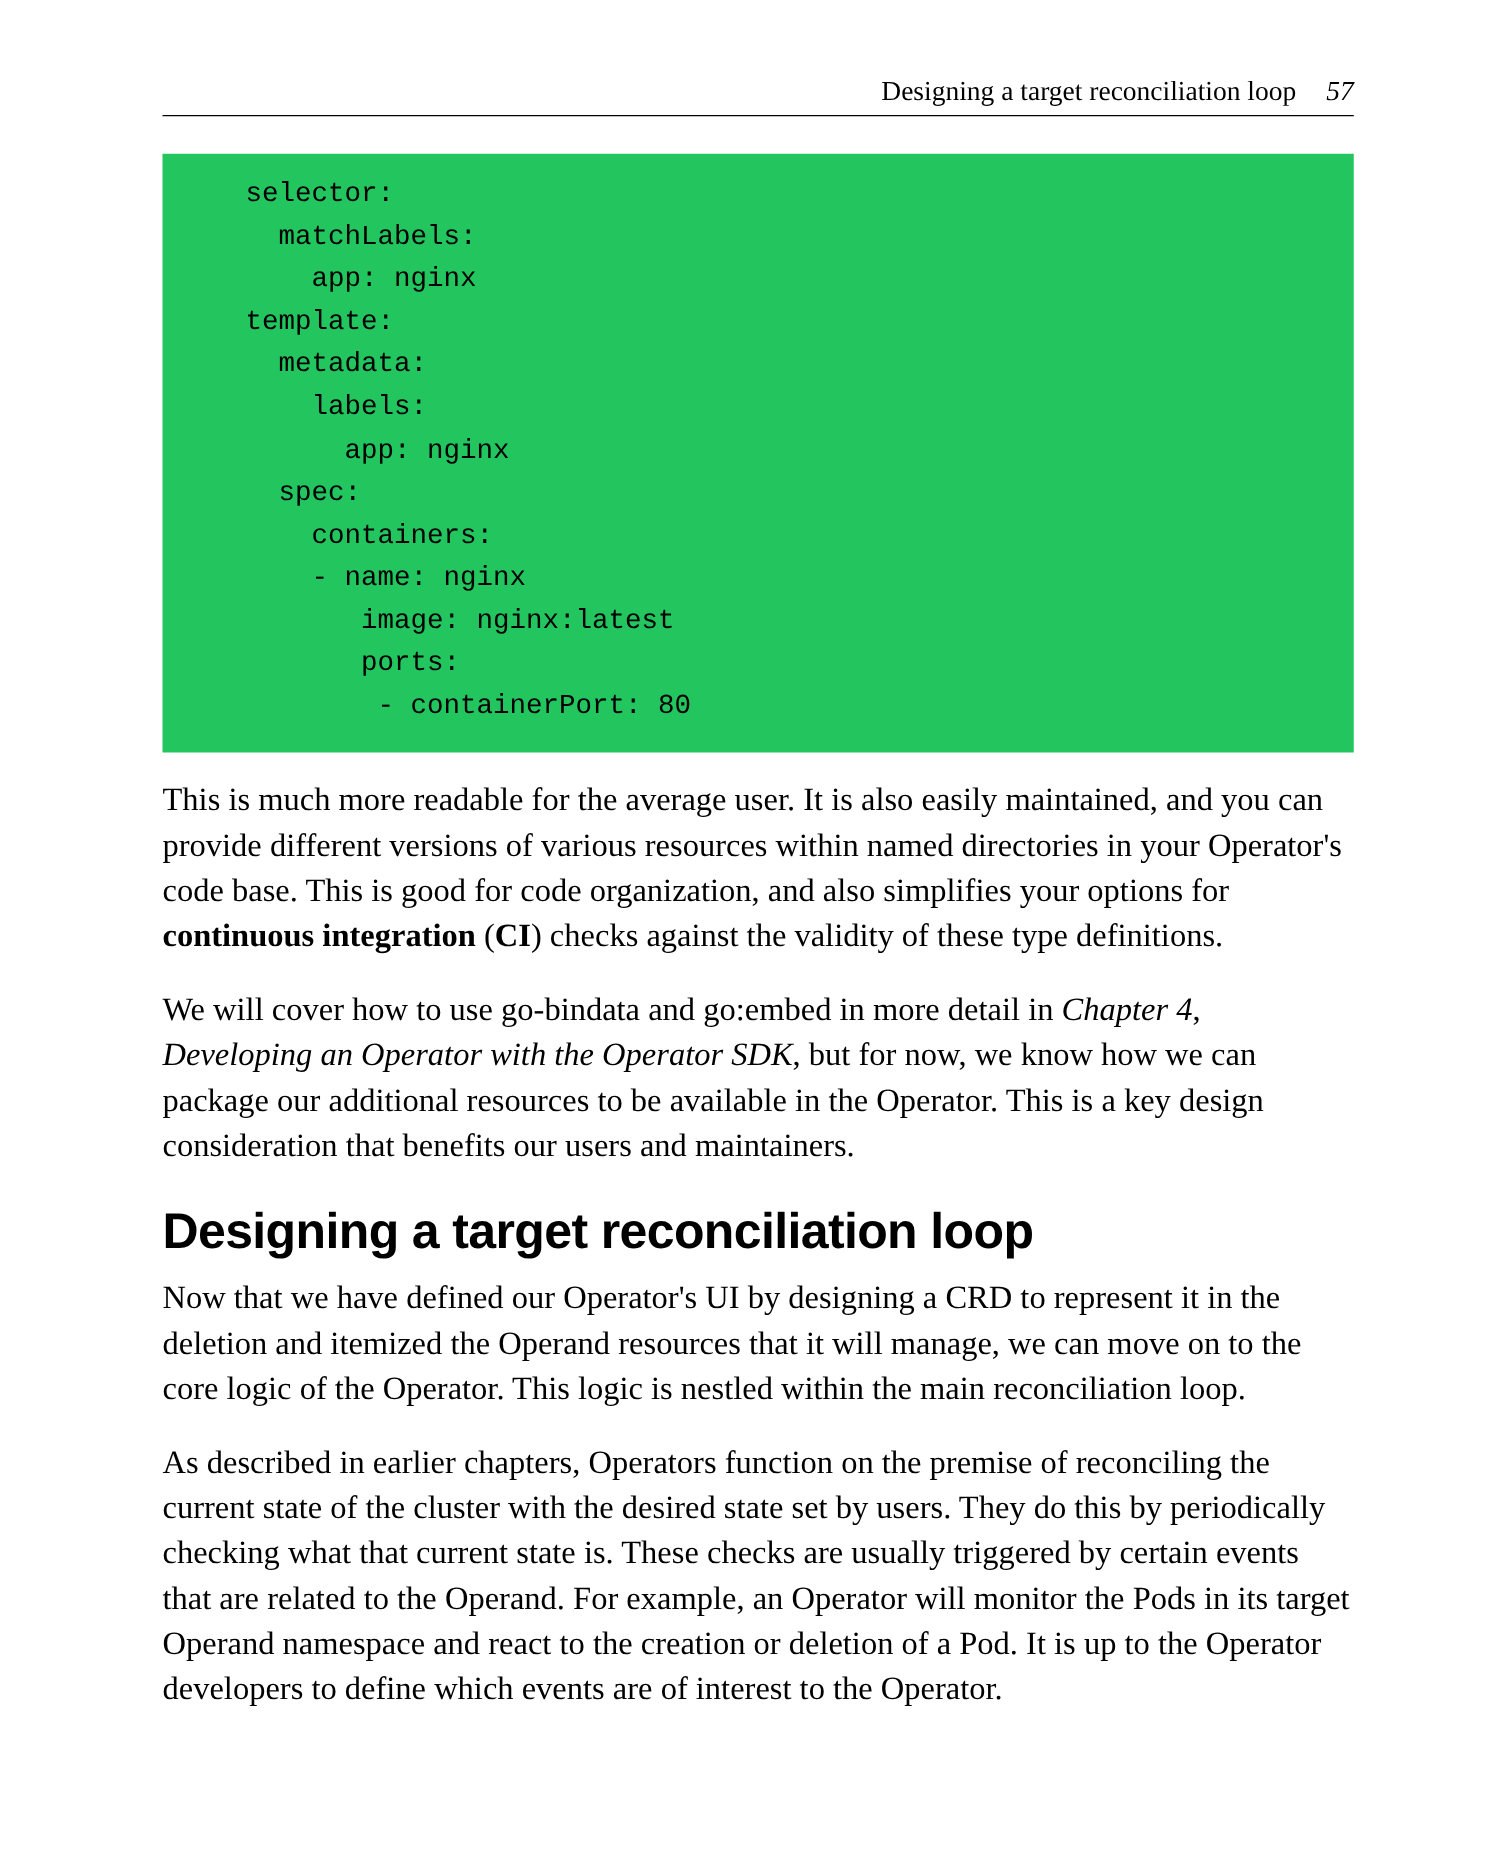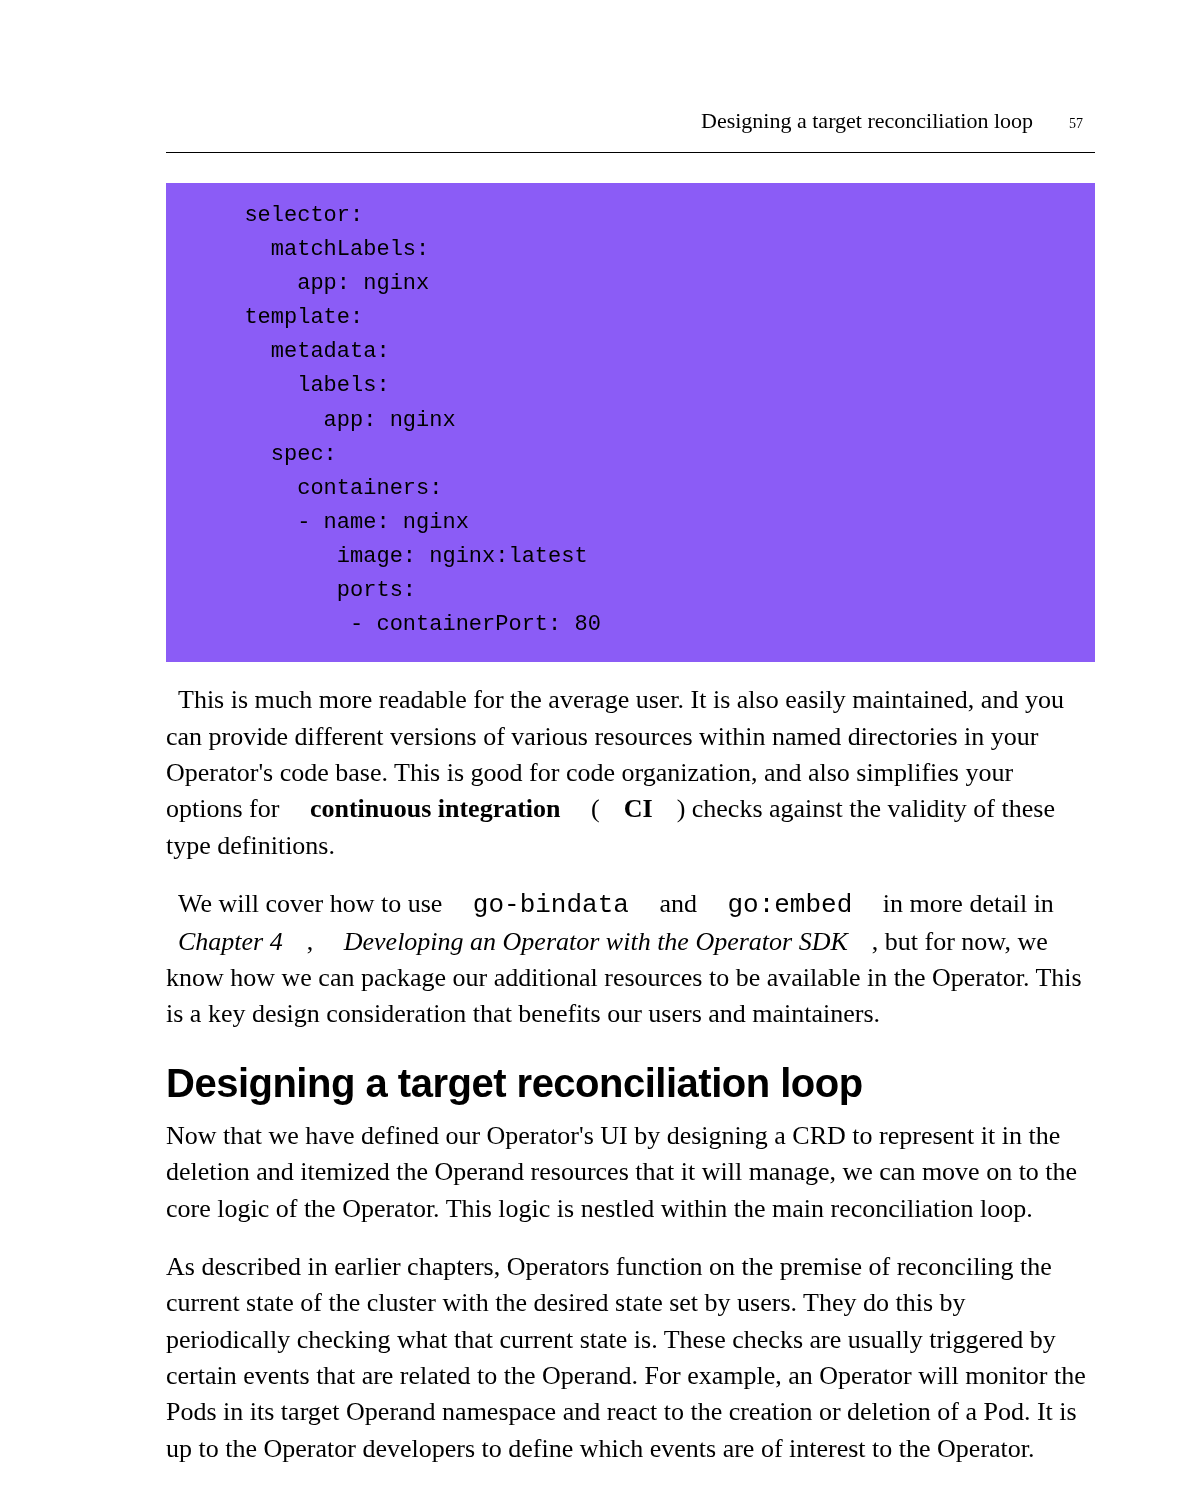--- a/index.html
+++ b/index.html
@@ -1,16 +1,16 @@
 <!DOCTYPE html>
 <html><head>
   <meta charset="utf-8">
   <style>
     * {
-      margin: 12px;
+      margin: 0;
       padding: 0;
       box-sizing: border-box;
     }
     body {
       font-family: Georgia, 'Times New Roman', serif;
       background: #ffffff;
       width: 1203px;
       height: 1500px;
       padding: 60px 120px 60px 130px;
       color: #000000;
@@ -21,40 +21,41 @@
       align-items: baseline;
       border-bottom: 1.5px solid #000;
       padding-bottom: 6px;
       margin-bottom: 30px;
     }
     .header-title {
       font-size: 22px;
       font-weight: normal;
     }
     .page-number {
-      font-size: 14px;
+      font-size: 22px;
       margin-left: 24px;
+      font-style: italic;
     }
     .code-block {
-      background: #8b5cf6;
+      background: #22c55e;
       padding: 16px 40px 20px 40px;
       font-family: 'Courier New', Courier, monospace;
       font-size: 22px;
       line-height: 1.55;
       color: #000;
       white-space: pre;
       margin-bottom: 20px;
     }
     .para {
       font-size: 26px;
       line-height: 1.4;
       margin-bottom: 22px;
     }
     .inline-code {
-      font-family: Liberation Mono, monospace;
+      font-family: Liberation Serif, serif;
     }
     .bold {
       font-weight: bold;
     }
     .italic {
       font-style: italic;
       font-family: Liberation Serif, serif;
     }
     h2.section-heading {
       font-family: Arial, Helvetica, sans-serif;

